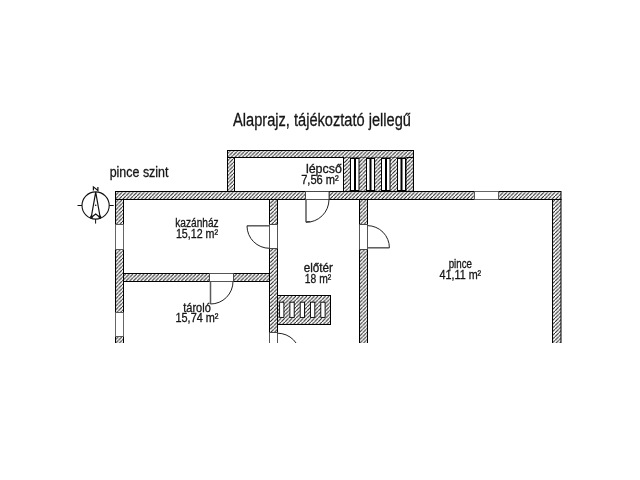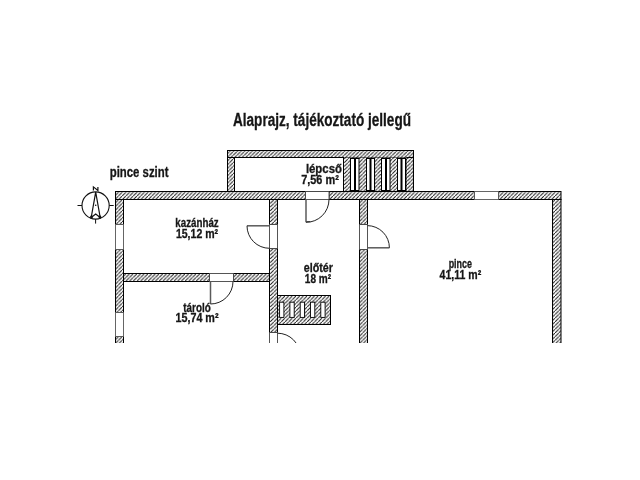--- a/index.html
+++ b/index.html
@@ -1,17 +1,17 @@
 <!DOCTYPE html>
 <html><head>
 <meta charset="utf-8">
 <style>
   html,body{margin:0;padding:0;background:#ffffff;}
   .page{position:relative;width:640px;height:343px;background:#fff;overflow:hidden;
-        font-family:"Liberation Sans",sans-serif;font-weight:bold;}
+        font-family:"Liberation Sans",sans-serif;}
   svg{position:absolute;left:0;top:0;filter:grayscale(1);}
   text{font-family:"Liberation Sans",sans-serif;fill:#161616;stroke:#161616;stroke-width:0.3;}
 </style>
 </head>
 <body>
 <div class="page">
 <svg width="640" height="480" viewBox="0 0 640 480">
   <defs>
     <pattern id="h" patternUnits="userSpaceOnUse" width="3.7" height="3.7">
       <rect width="3.7" height="3.7" fill="#ffffff"></rect>

